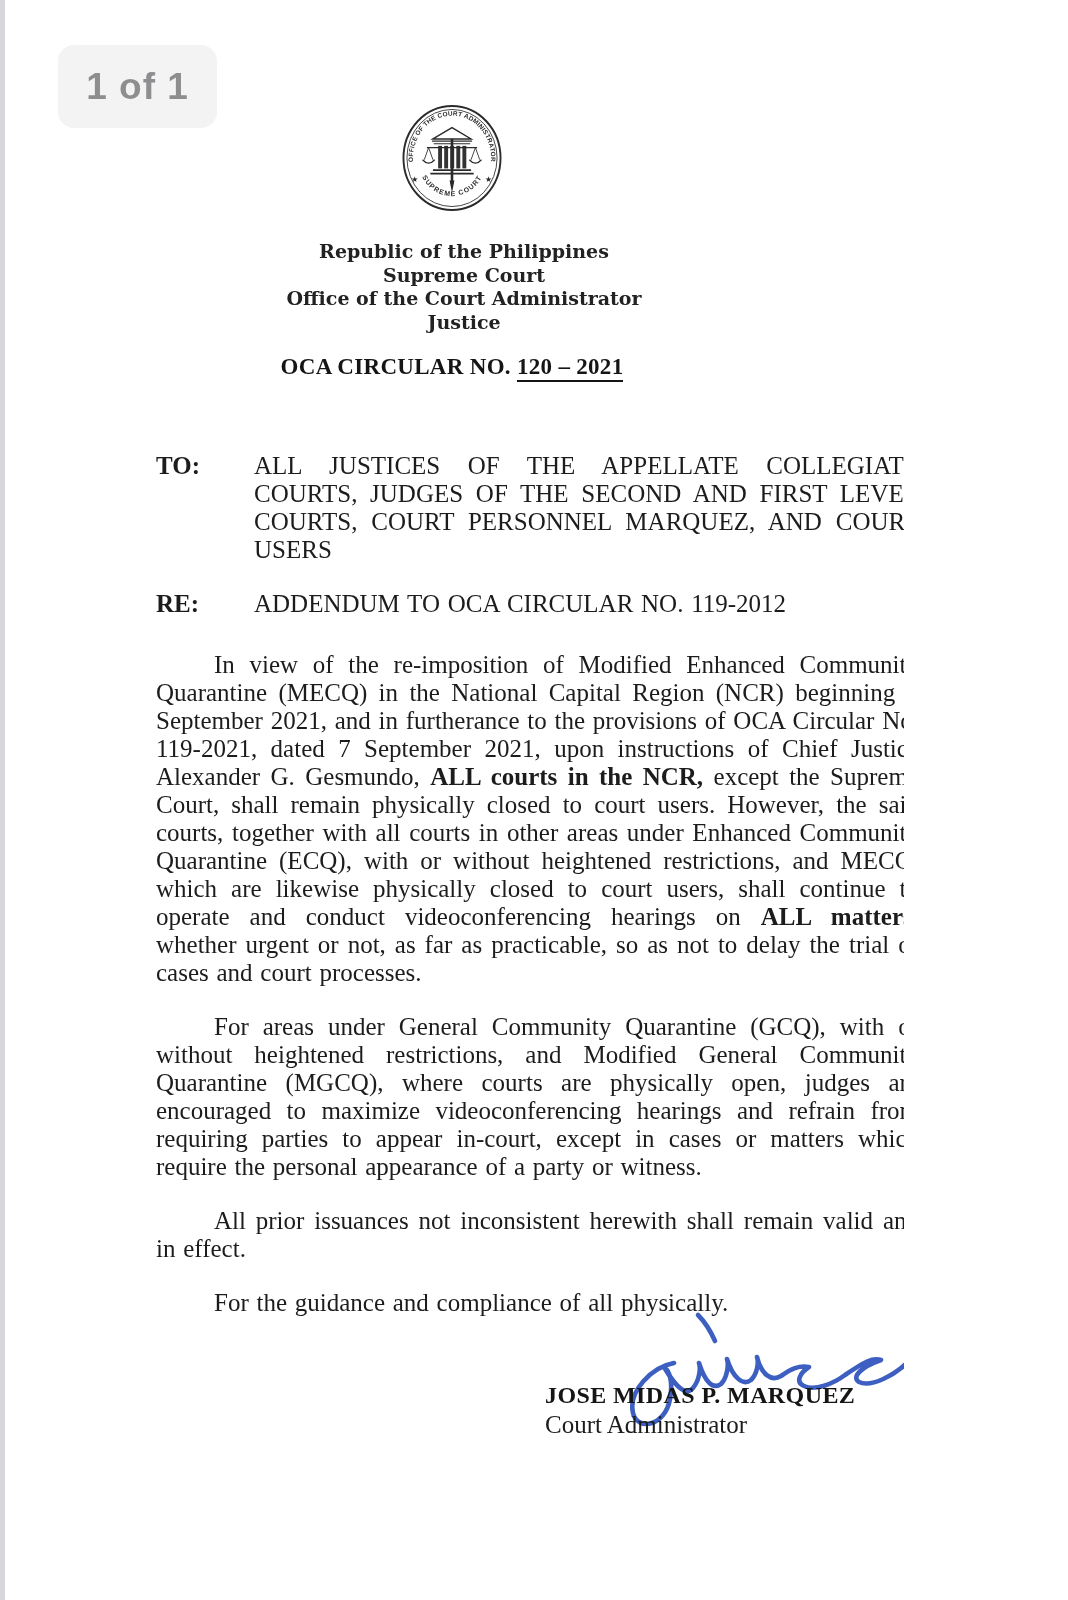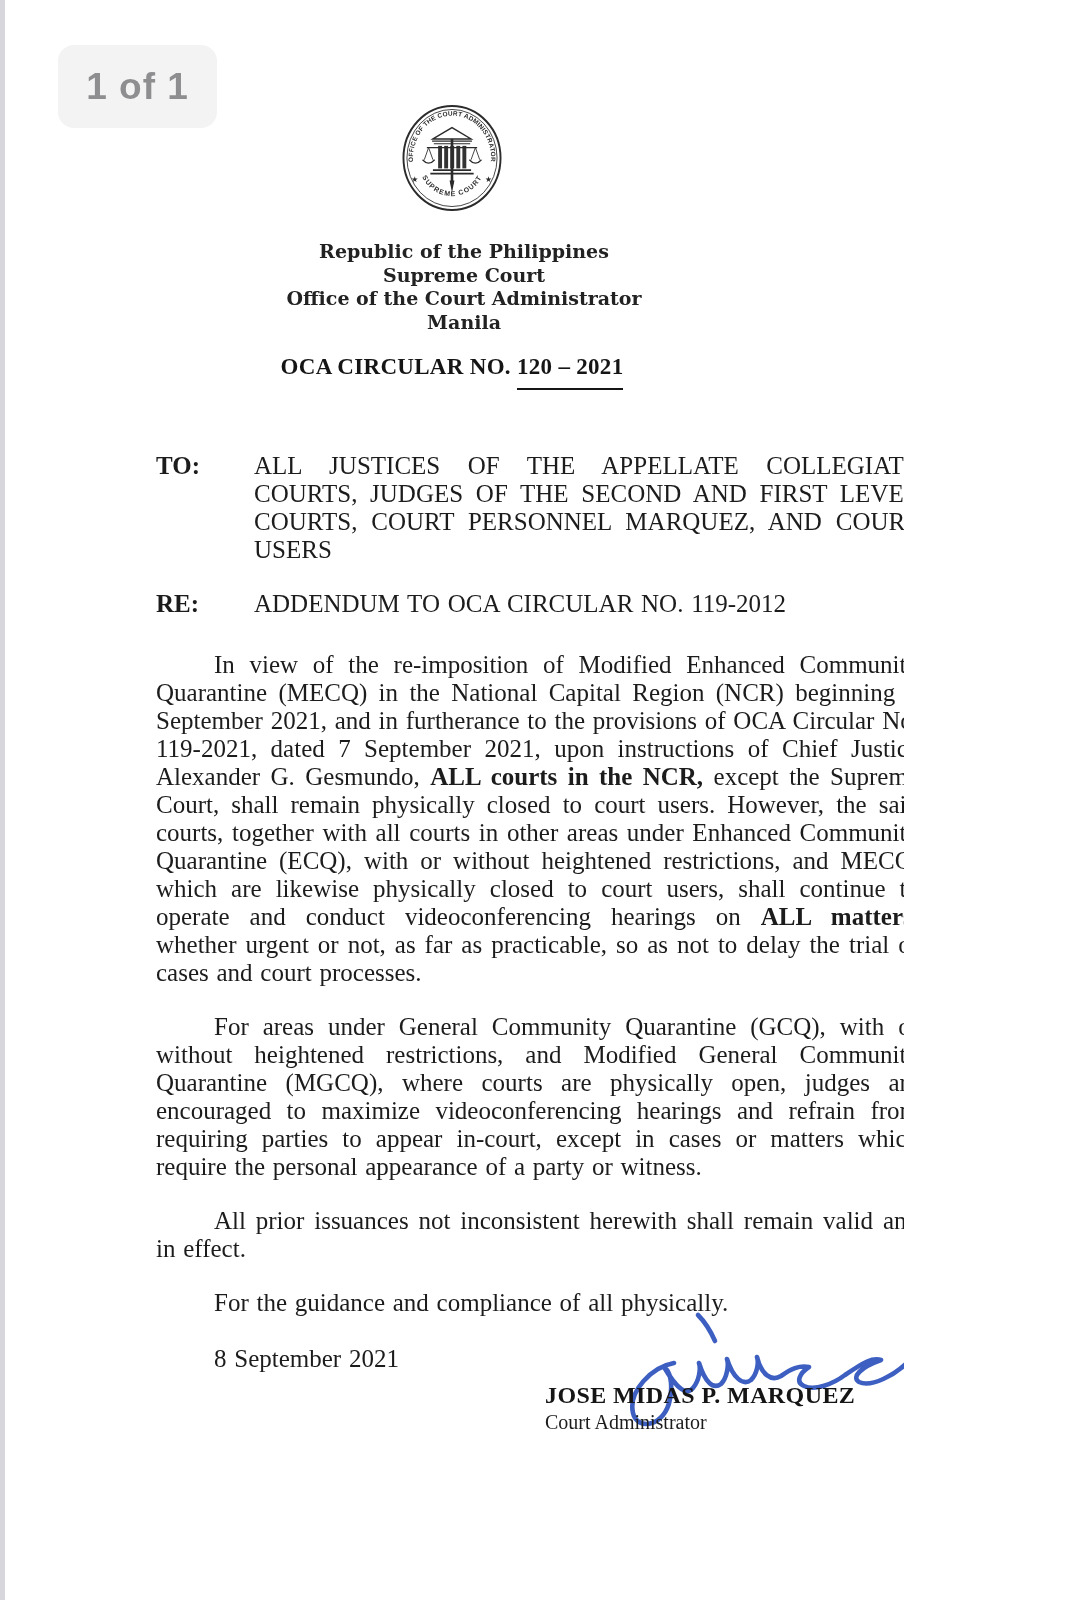--- a/index.html
+++ b/index.html
@@ -40,21 +40,21 @@
     margin-left:24px;
   }
   .doc-title{
     margin-top:20px;
     font-size:23px;font-weight:700;
     letter-spacing:0.3px;
     color:#151515;
   }
   .doc-title .num{
     border-bottom:2.5px solid #151515;
-    padding-bottom:9px;
+    padding-bottom:1px;
   }
   
   .body{
     position:absolute;left:156px;top:428px;width:763px;
     font-size:25px;line-height:28px;
     word-spacing:1.5px;
     margin-top:24px;
   }
   .addr-row{
     display:grid;grid-template-columns:98px 1fr;
@@ -77,21 +77,21 @@
     pointer-events:none;
   }
   .signatory{
     position:absolute;left:545px;top:1382px;width:350px;
     text-align:left;
   }
   .signatory .name{
     font-size:24px;font-weight:700;letter-spacing:0.4px;color:#151515;
   }
   .signatory .role{
-    font-size:20px;margin-top:2px;color:#1c1c1c;
+    font-size:25px;margin-top:2px;color:#1c1c1c;
   }
   .seal svg text{fill:#2b2b2b;}
 </style>
 </head>
 <body>
 
 <div class="page">
 
   <div class="edge-strip"></div>
 
@@ -142,21 +142,21 @@
           <line x1="60" y1="40" x2="60" y2="92" stroke-width="3"></line>
           <path d="M57.2 88 L60 102 L62.8 88 Z" fill="#2b2b2b" stroke="none"></path>
         </g>
       </svg>
     </span>
 
     <div class="letterhead">
       <div>Republic of the Philippines</div>
       <div>Supreme Court</div>
       <div>Office of the Court Administrator</div>
-      <div>Manila</div>
+      <div>Justice</div>
     </div>
 
     <div class="doc-title"><span>OCA CIRCULAR NO. </span><span class="num">120 – 2021</span></div>
   </div>
 
   <div class="body">
 
     <div class="addr-row">
       <span class="lbl">TO:</span>
       <span class="val">ALL JUSTICES OF THE APPELLATE COLLEGIATE COURTS, JUDGES OF THE SECOND AND FIRST LEVEL COURTS, COURT PERSONNEL MARQUEZ, AND COURT USERS</span>
@@ -165,21 +165,20 @@
     <div class="addr-row re">
       <span class="lbl">RE:</span>
       <span class="val">ADDENDUM TO OCA CIRCULAR NO. 119-2012</span>
     </div>
 
     <p class="first"><span>In view of the re-imposition of Modified Enhanced Community Quarantine (MECQ) in the National Capital Region (NCR) beginning 8 September 2021, and in furtherance to the provisions of OCA Circular No. 119-2021, dated 7 September 2021, upon instructions of Chief Justice Alexander G. Gesmundo, </span><span class="b">ALL courts in the NCR,</span><span> except the Supreme Court, shall remain physically closed to court users. However, the said courts, together with all courts in other areas under Enhanced Community Quarantine (ECQ), with or without heightened restrictions, and MECQ, which are likewise physically closed to court users, shall continue to operate and conduct videoconferencing hearings on </span><span class="b">ALL matters</span><span>, whether urgent or not, as far as practicable, so as not to delay the trial of cases and court processes.</span></p>
     <p><span>For areas under General Community Quarantine (GCQ), with or without heightened restrictions, and Modified General Community Quarantine (MGCQ), where courts are physically open, judges are encouraged to maximize videoconferencing hearings and refrain from requiring parties to appear in-court, except in cases or matters which require the personal appearance of a party or witness.</span></p>
     <p><span>All prior issuances not inconsistent herewith shall remain valid and in effect.</span></p>
     <p class="nojust"><span>For the guidance and compliance of all physically.</span></p>
 
-    <div class="date-line">8 September 2021</div>
   </div>
 
   <svg class="sig-svg" viewBox="0 0 332 138" aria-hidden="true">
     <g fill="none" stroke="#3c5fc1" stroke-width="4.6" stroke-linecap="round" stroke-linejoin="round">
       <path d="M 86 10 C 92 16, 99 27, 103 36"></path>
       <path d="M 62 58
                C 40 62, 16 86, 21 108
                C 25 126, 53 122, 58 94
                C 61 78, 58 66, 52 62
                C 66 86, 75 90, 81 83

